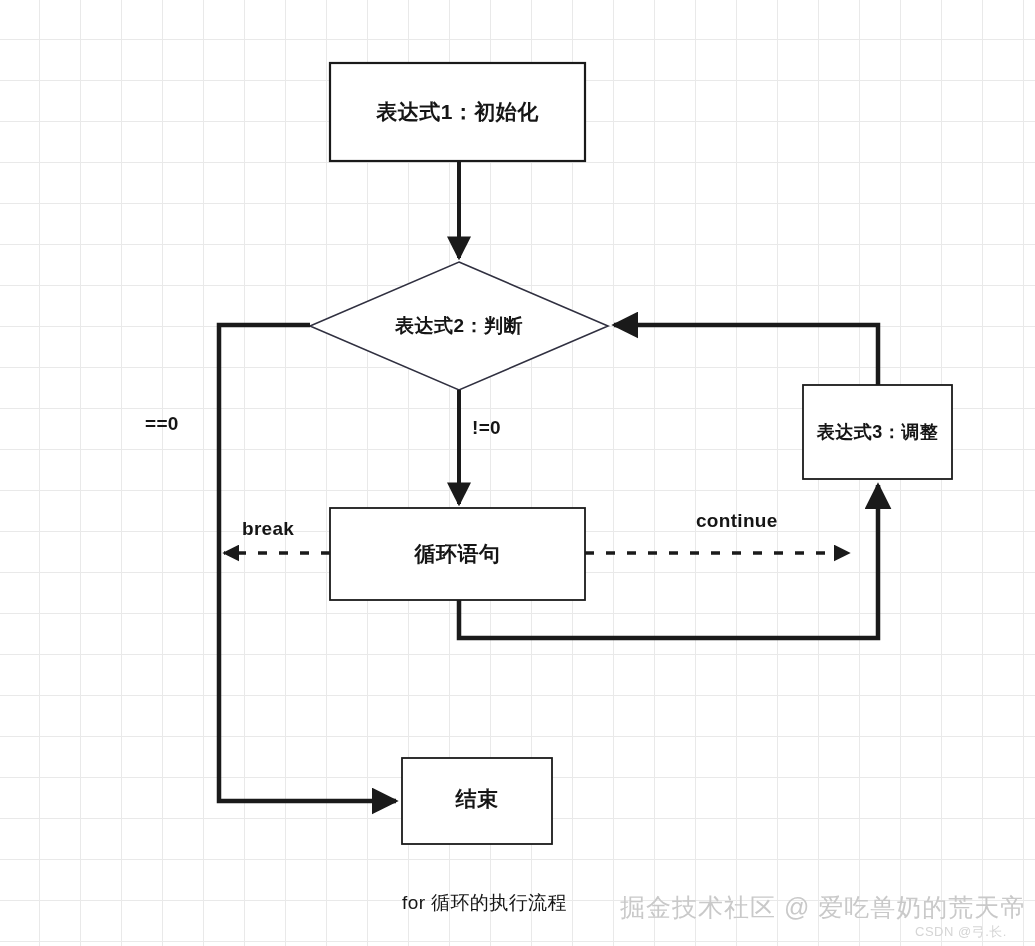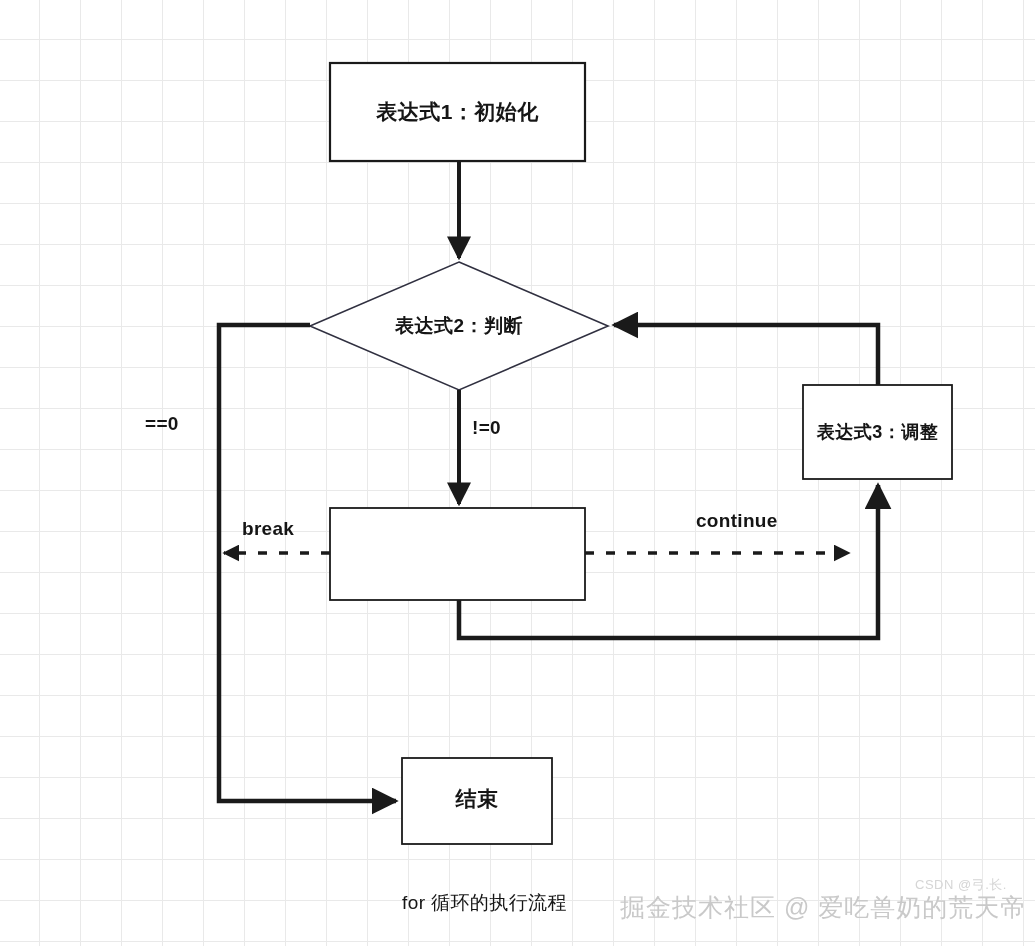--- a/index.html
+++ b/index.html
@@ -105,32 +105,33 @@
 
     <line x1="330" y1="553" x2="224" y2="553" stroke="#1a1a1a" stroke-width="3.4" stroke-dasharray="9 12" marker-end="url(#arrow-sm)"></line>
 
     <line x1="585" y1="553" x2="849" y2="553" stroke="#1a1a1a" stroke-width="3.4" stroke-dasharray="9 12" marker-end="url(#arrow-sm)"></line>
   </svg>
 
   <div class="node-label" style="left:330px; top:63px; width:255px; height:98px; font-size:21px;">表达式1：初始化</div>
 
   <div class="node-label" style="left:310px; top:294px; width:298px; height:64px; font-size:19px;">表达式2：判断</div>
 
+  <div class="node-label" style="left:330px; top:508px; width:255px; height:92px; font-size:21px;">循环语句</div>
 
   <div class="node-label" style="left:803px; top:385px; width:149px; height:94px; font-size:18px;">表达式3：调整</div>
 
   <div class="node-label" style="left:402px; top:758px; width:150px; height:82px; font-size:21px;">结束</div>
 
   <div class="edge-label" style="left:145px; top:413px; font-size:19px;">==0</div>
 
   <div class="edge-label" style="left:472px; top:417px; font-size:19px;">!=0</div>
 
   <div class="edge-label" style="left:242px; top:518px; font-size:19px;">break</div>
 
   <div class="edge-label" style="left:677px; top:510px; font-size:19px;margin-left:19px;">continue</div>
 
   <div class="caption" style="left:402px; top:890px; font-size:19px;">for 循环的执行流程</div>
 
   <div class="watermark-main" style="left:620px; top:891px;">掘金技术社区 @ 爱吃兽奶的荒天帝</div>
 
-  <div class="watermark-sub" style="left:915px; top:876px;text-align:center;">CSDN @弓.长.</div>
+  <div class="watermark-sub" style="left:915px; top:923px;text-align:center;">CSDN @弓.长.</div>
 
 </div>
 
 </body></html>

